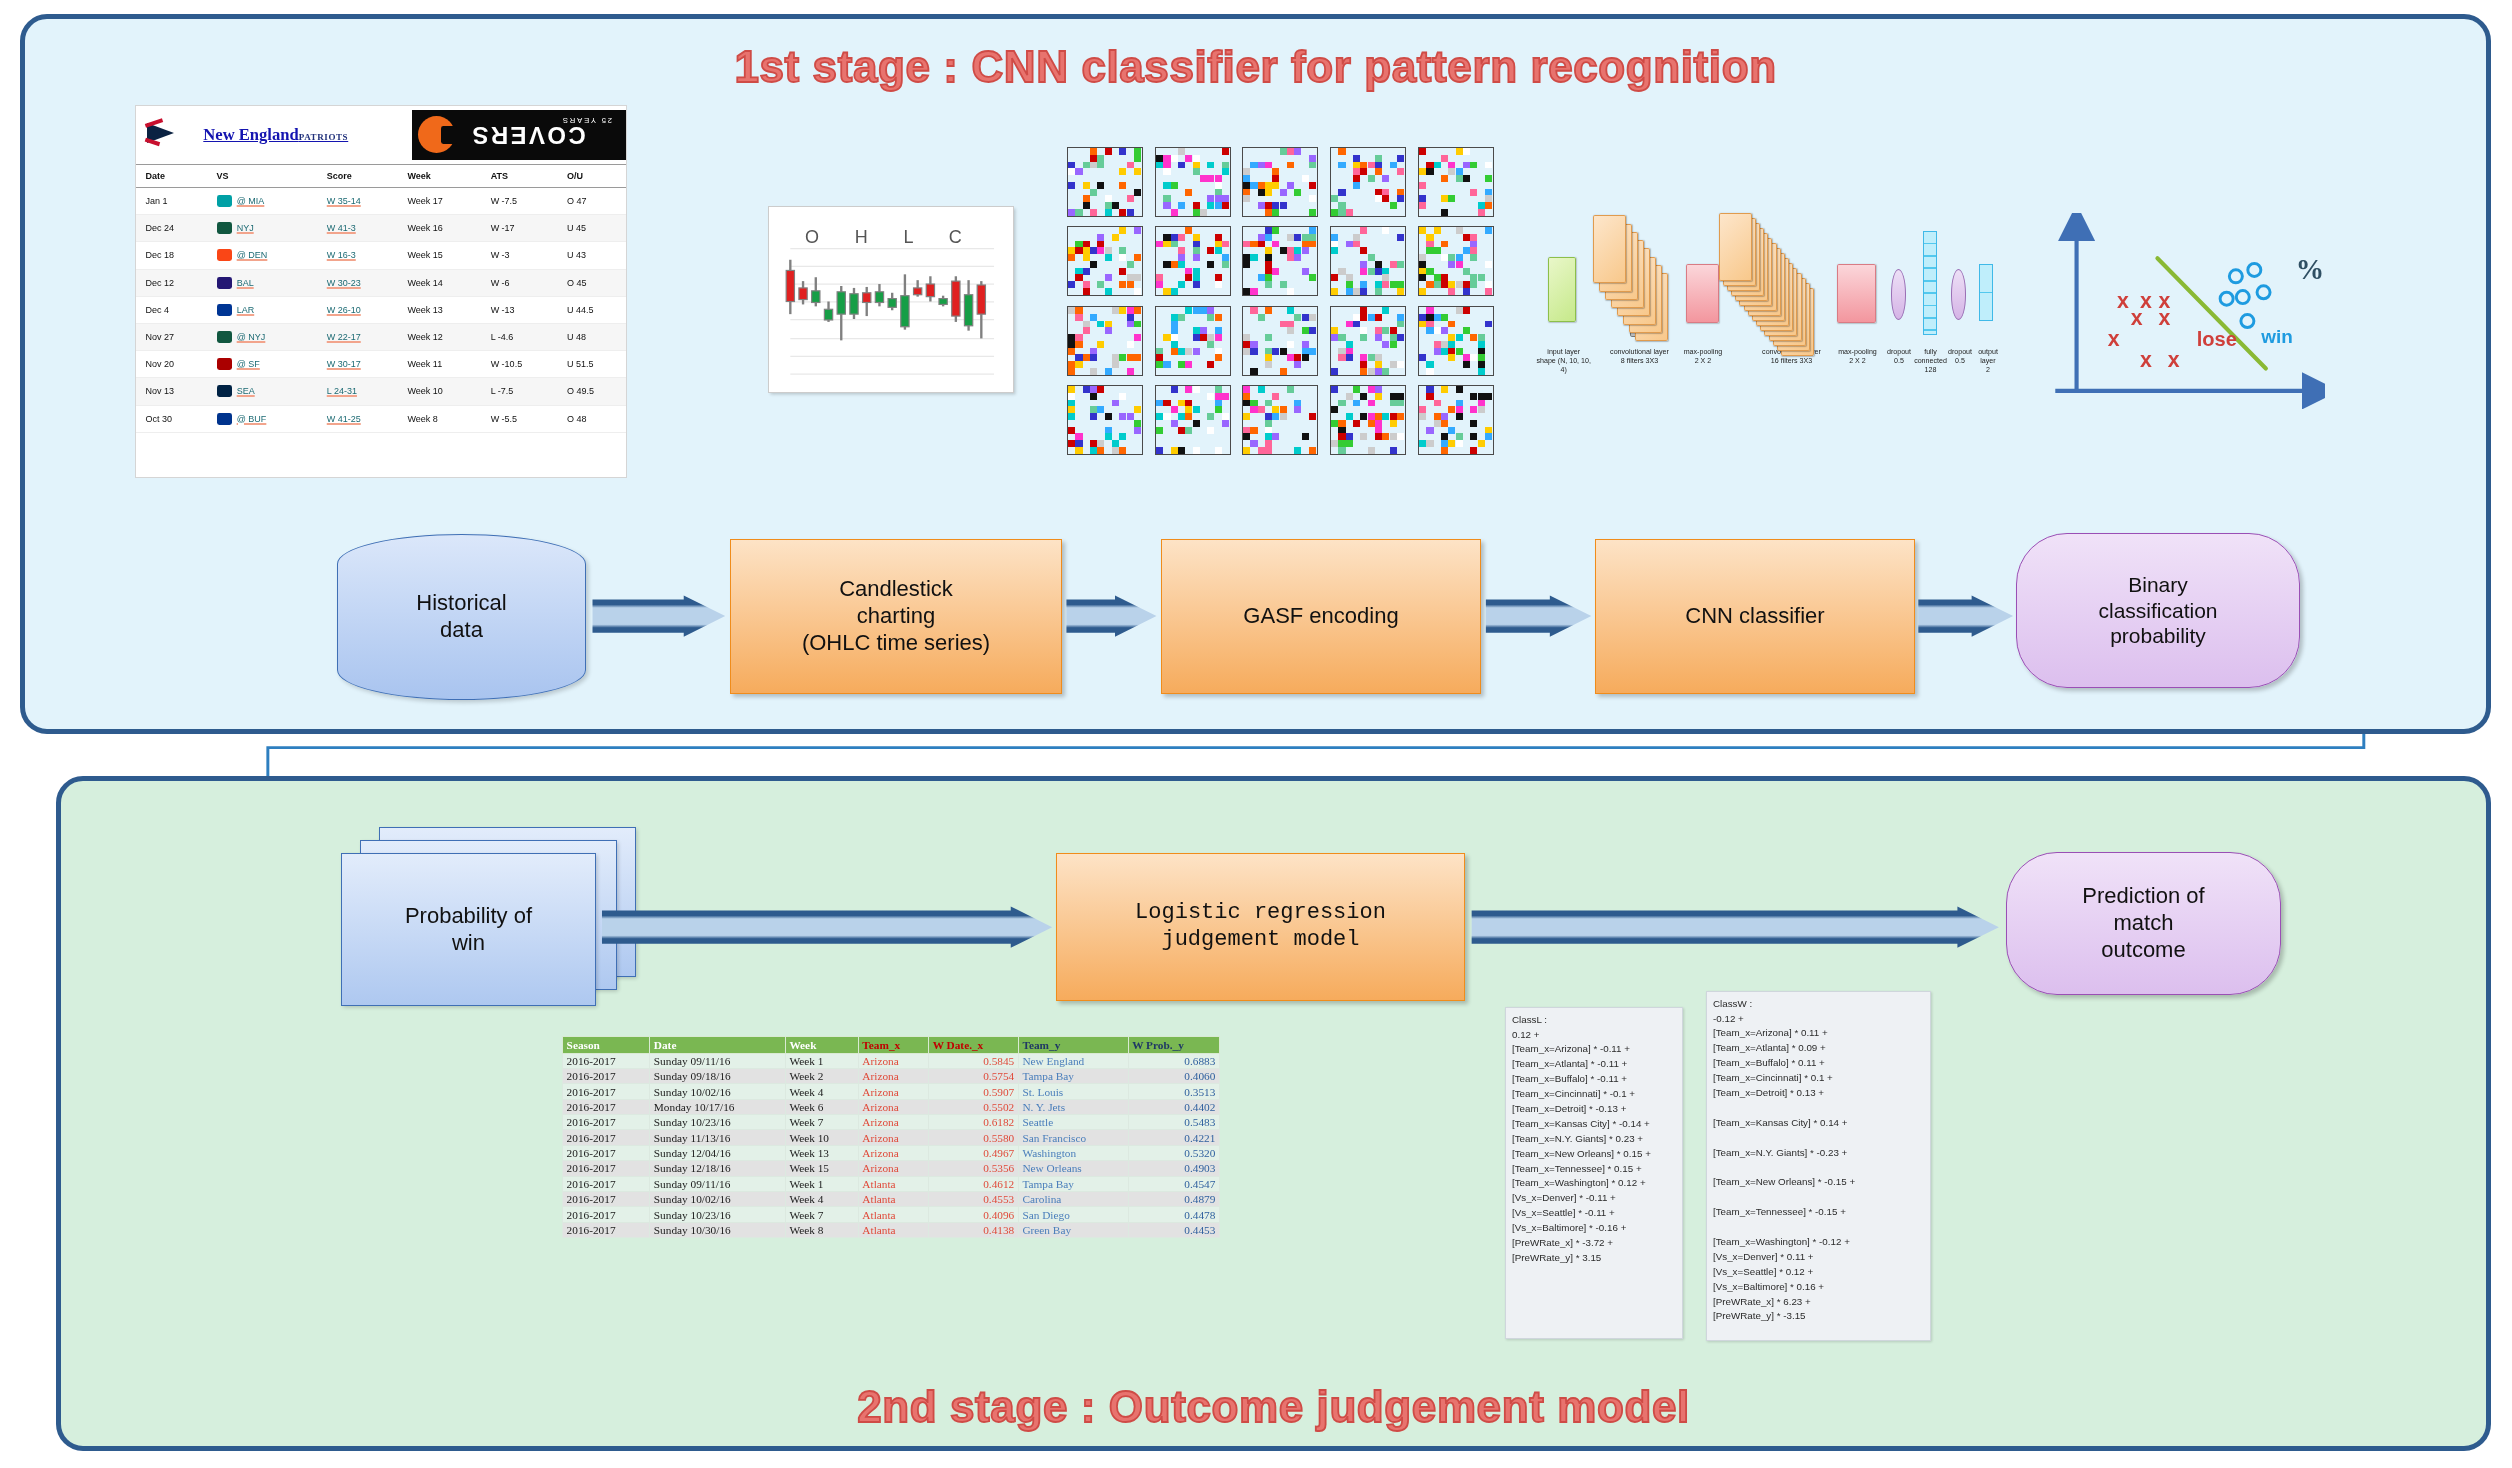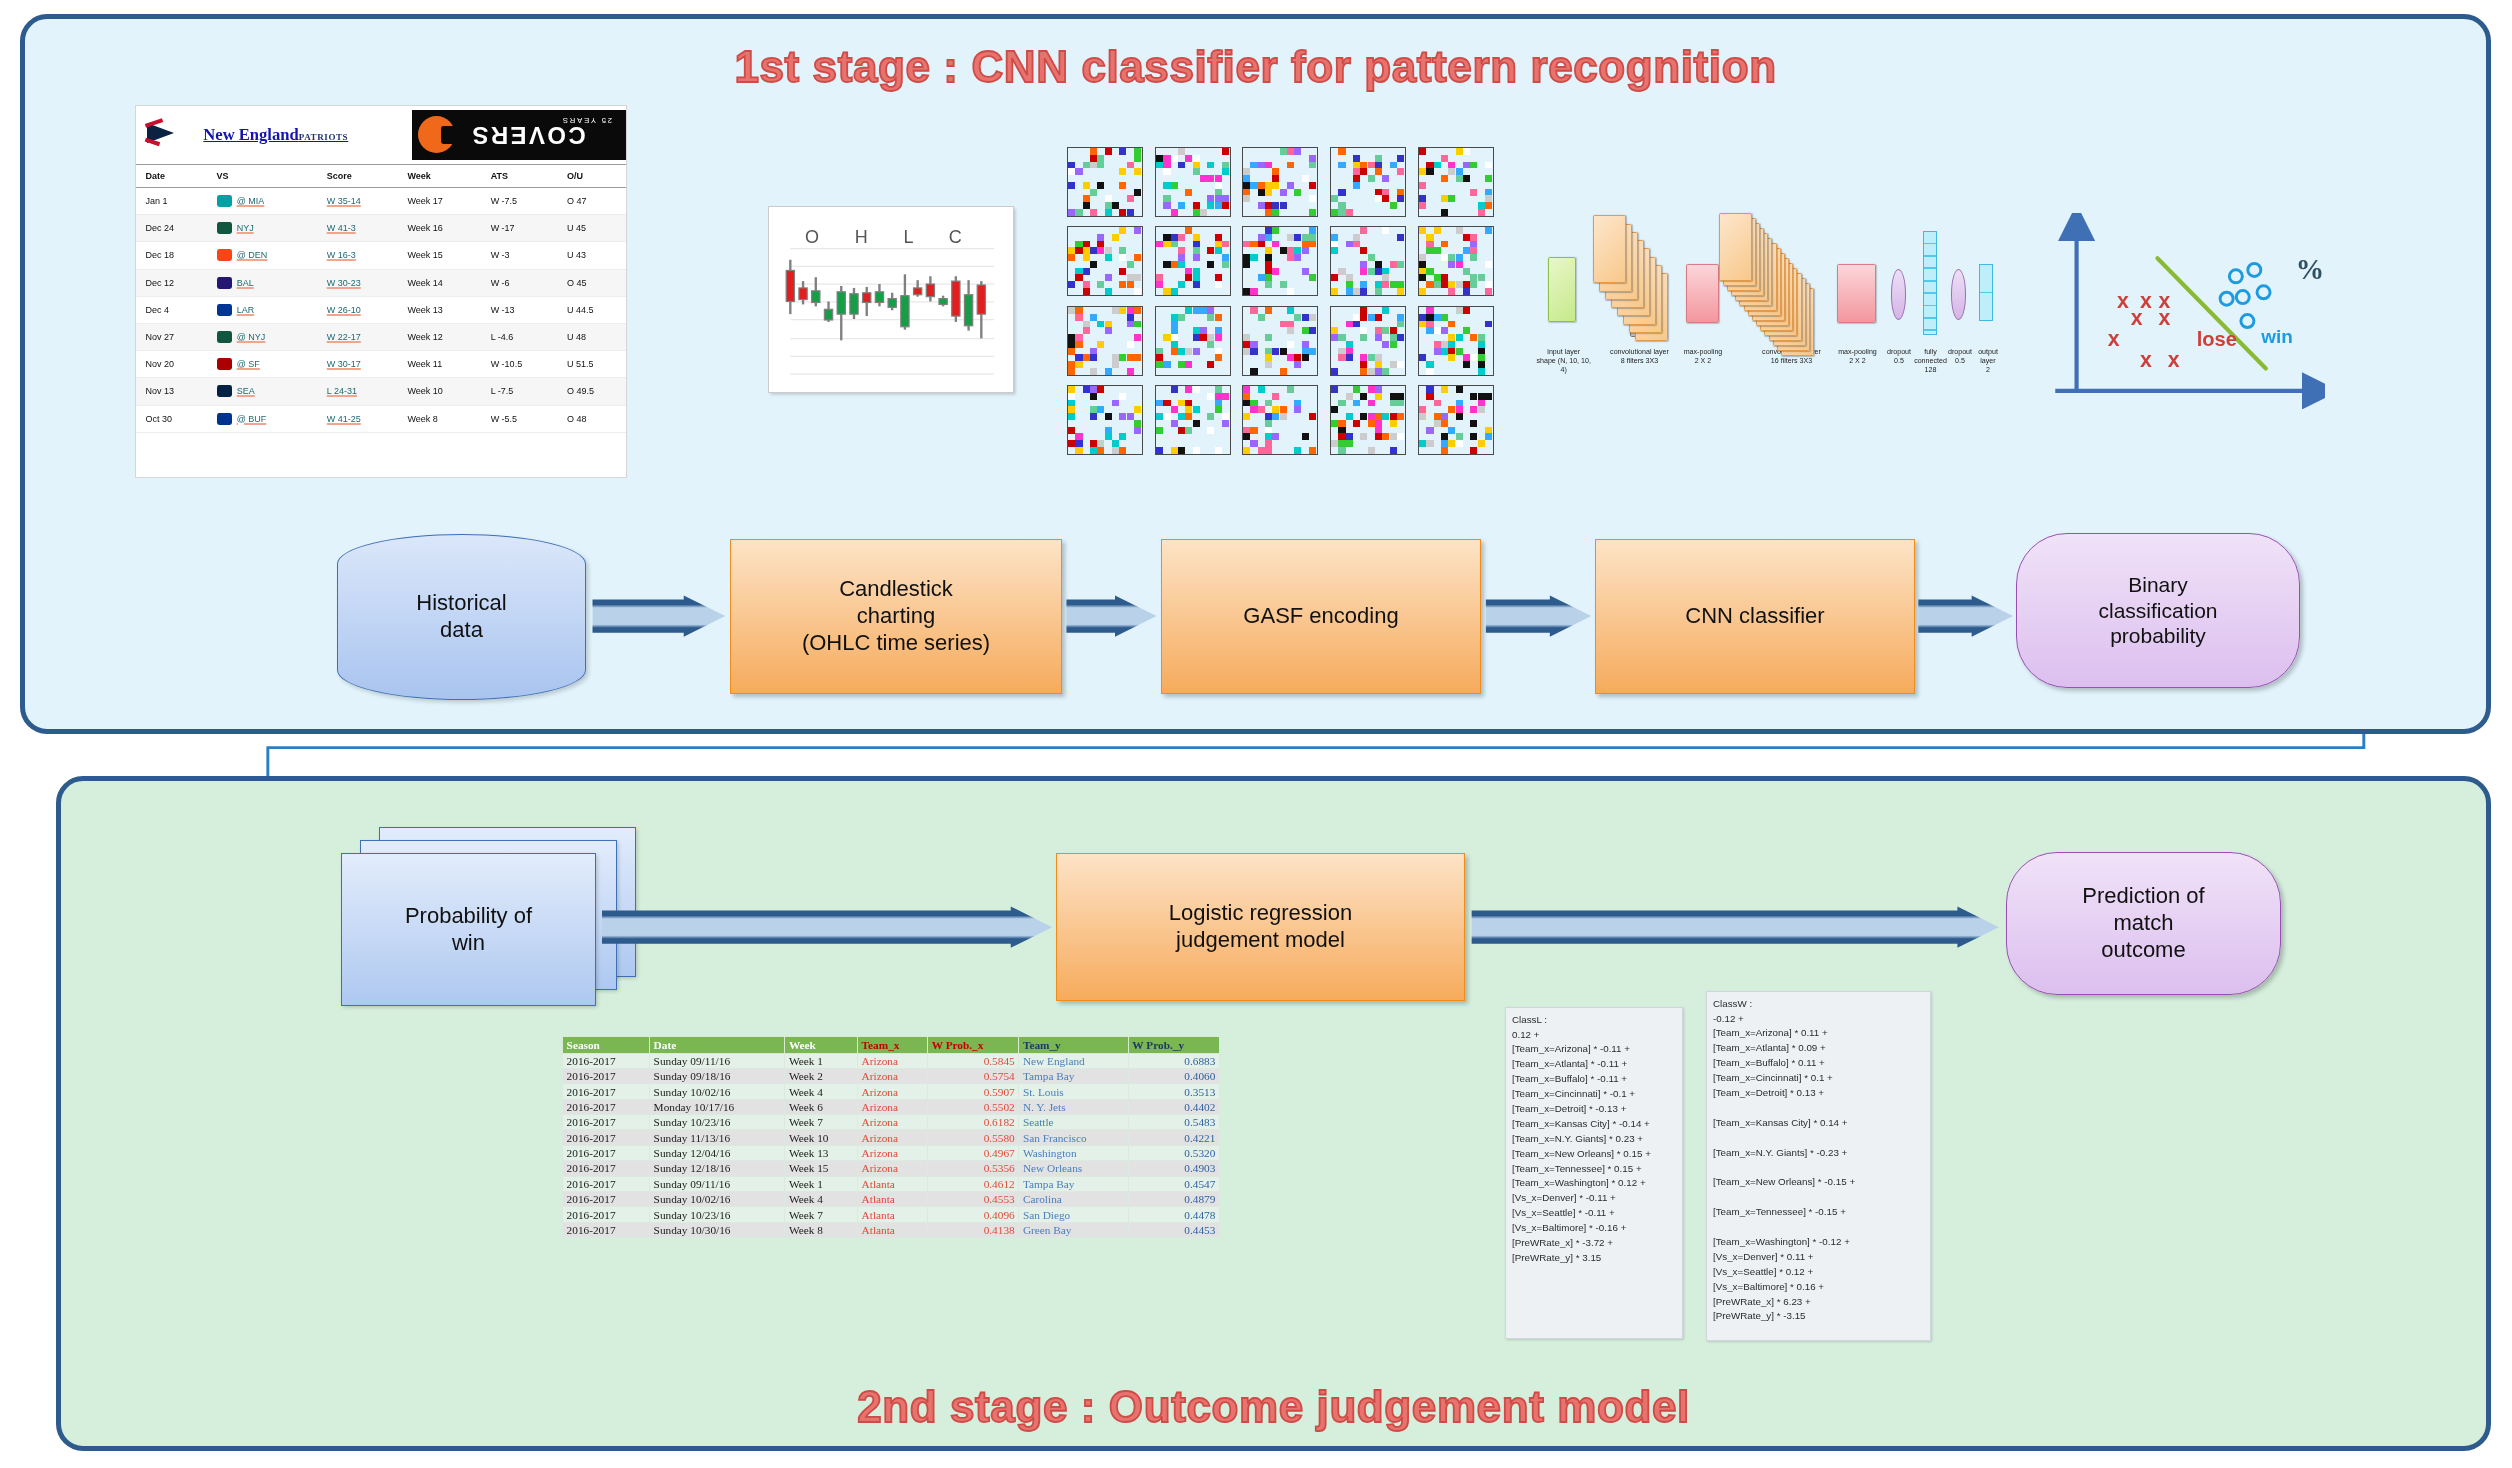--- a/index.html
+++ b/index.html
@@ -1275,35 +1275,35 @@
 <div class="stage" id="stage2">
   <div class="stage-title" id="s2title">2nd stage : Outcome judgement model</div>
 </div>
 
 <div class="paper" style="position:absolute;left:379px;top:827px;width:255px;height:148px;"></div>
 <div class="paper" style="position:absolute;left:360px;top:840px;width:255px;height:148px;"></div>
 <div class="fbox paper" id="b-prob" style="left:341px;top:853px;width:255px;height:153px;">
   <span>Probability of<br>win</span>
 </div>
 
-<div class="fbox orange" id="b-log" style="left:1056px;top:853px;width:409px;height:148px;">
+<div class="fbox orange" id="b-log" style="left:1056px;top:853px;width:409px;height:148px;font-family:Liberation Mono, monospace;">
     <span>Logistic regression<br>judgement model</span>
   </div>
 <div class="fbox purple" id="b-pred" style="left:2006px;top:852px;width:275px;height:143px;">
     <span>Prediction of<br>match<br>outcome</span>
   </div>
 
 <table id="restable">
   <thead>
       <tr id="rthead">
         <th>Season</th>
         <th>Date</th>
         <th>Week</th>
         <th class="cx">Team_x</th>
-        <th class="cx">W Prob._x</th>
+        <th class="cx">W Date._x</th>
         <th class="cy">Team_y</th>
         <th class="cy">W Prob._y</th>
       </tr>
     </thead>
   <tbody id="rtbody">
       <tr class="odd">
         <td class="c-dark">2016-2017</td>
         <td class="c-dark">Sunday 09/11/16</td>
         <td class="c-dark">Week 1</td>
         <td class="c-team-x">Arizona</td>

